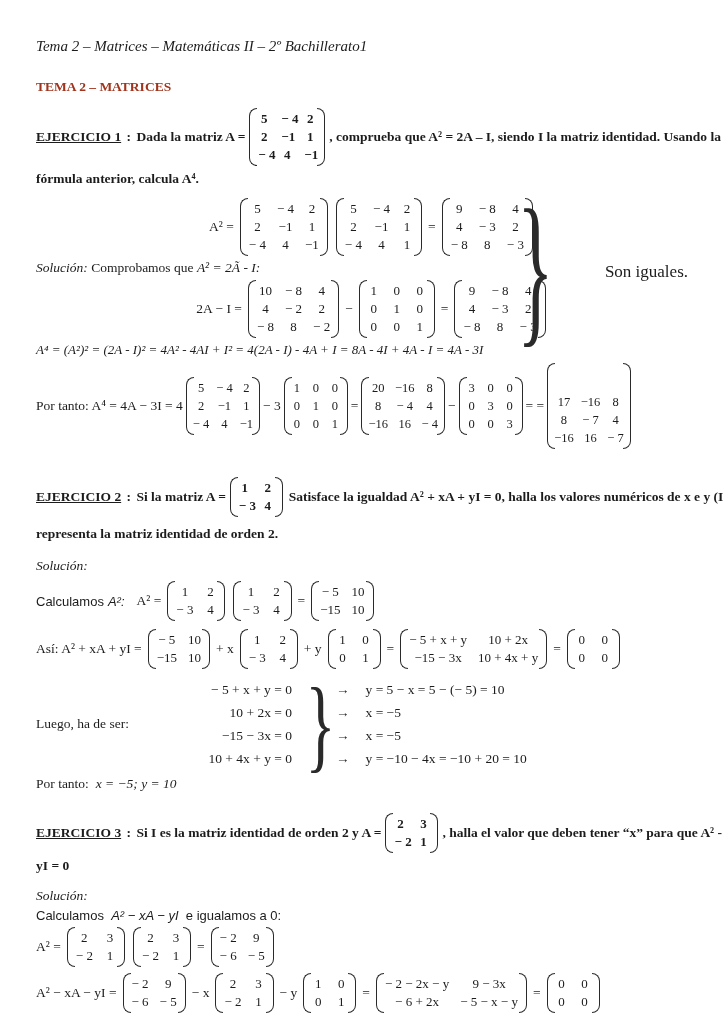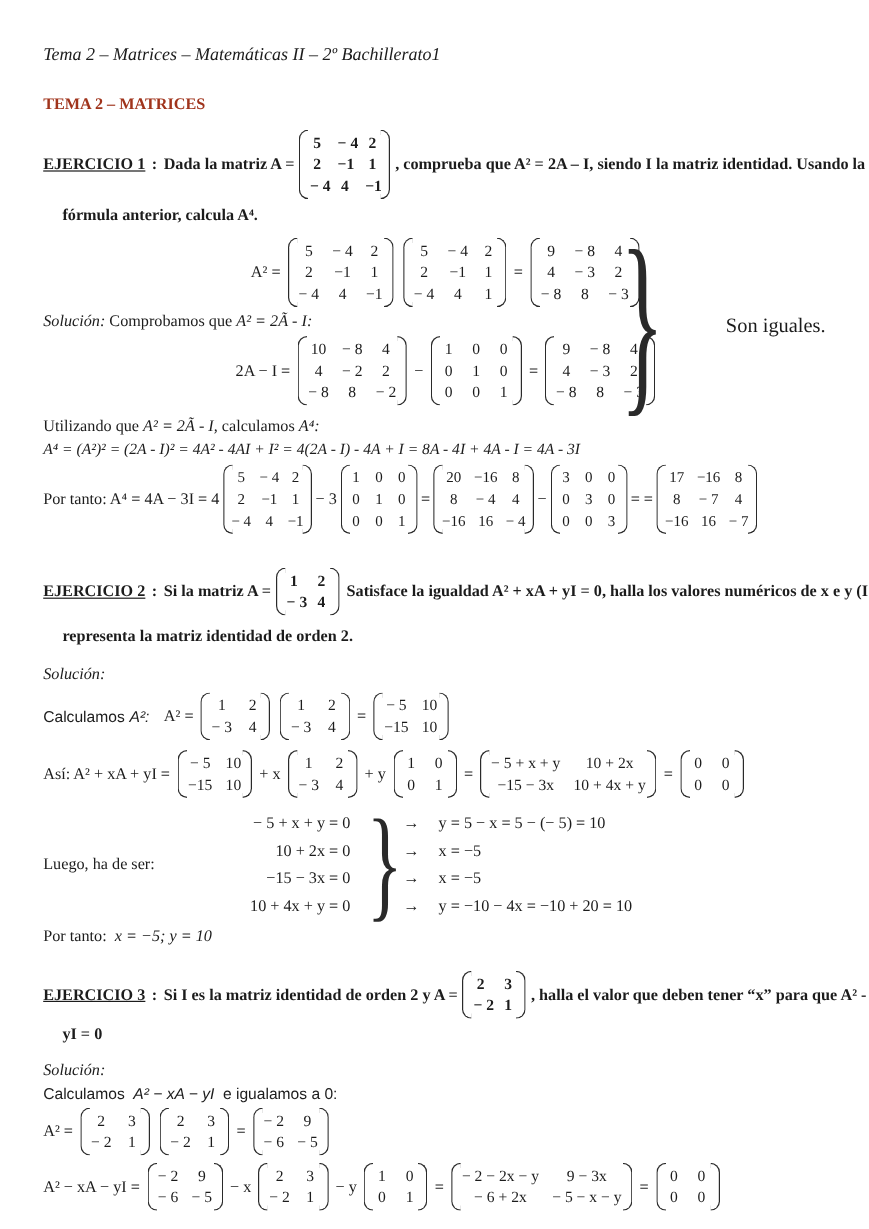--- a/index.html
+++ b/index.html
@@ -7,21 +7,21 @@
   .page{box-sizing:border-box;width:724px;height:1024px;padding:38px 36px 0 36px;}
 
   
   .hdr{display:flex;align-items:baseline;font-style:italic;font-size:15px;}
   .tema{margin-top:24px;font-weight:bold;font-size:13.5px;color:#a0341c;}
   .oper{margin-top:14px;font-weight:bold;font-size:13.5px;color:#2929a3;}
 
   
   .ex-row{display:flex;align-items:center;gap:2px;margin-top:12px;font-weight:bold;font-size:13.5px;white-space:nowrap;}
   .ex-label{text-decoration:underline;}
-  .bold-line{font-weight:bold;font-size:13.5px;margin-top:4px;margin-left:16px;}
+  .bold-line{font-weight:bold;font-size:13.5px;margin-top:4px;}
   .sp{width:4px;display:inline-block;}
 
   
   .mx{display:inline-flex;align-items:center;position:relative;padding:3px 9px;margin:0 2px;}
   .mx::before{content:"";position:absolute;left:0;top:1px;bottom:1px;width:7px;
     border:1.4px solid #2a2a2a;border-right:none;border-top-left-radius:9px;border-bottom-left-radius:9px;}
   .mx::after{content:"";position:absolute;right:0;top:1px;bottom:1px;width:7px;
     border:1.4px solid #2a2a2a;border-left:none;border-top-right-radius:9px;border-bottom-right-radius:9px;}
   .mgrid{display:grid;column-gap:11px;font-size:13px;}
   .mcell{text-align:center;line-height:18px;min-width:12px;white-space:nowrap;}
@@ -181,23 +181,20 @@
             <span class="mcell">− 3</span>
           </span>
         </span>
     </div>
     <div class="proof-brace">
         <span>}</span>
       </div>
     <div class="son">Son iguales.</div>
   </div>
 
-  <div class="plain-line">
-    <span>Utilizando que </span><span class="it">A² = 2Ã - I,</span><span style="white-space:pre;"> calculamos </span><span class="it">A⁴:</span>
-  </div>
   <div class="deriv">A⁴ = (A²)² = (2A - I)² = 4A² - 4AI + I² = 4(2A - I) - 4A + I = 8A - 4I + 4A - I = 4A - 3I</div>
 
   <div class="eqrow portanto-eq">
     <span>Por tanto: A⁴ = 4A − 3I = 4</span>
     <span class="mx compact">
         <span class="mgrid" style="grid-template-columns: repeat(3, auto);">
           <span class="mcell">5</span>
           <span class="mcell">− 4</span>
           <span class="mcell">2</span>
           <span class="mcell">2</span>
@@ -245,21 +242,21 @@
           <span class="mcell">0</span>
           <span class="mcell">3</span>
           <span class="mcell">0</span>
           <span class="mcell">0</span>
           <span class="mcell">0</span>
           <span class="mcell">3</span>
         </span>
       </span>
     <span>= =</span>
     <span class="mx compact">
-        <span class="mgrid" style="grid-template-columns: repeat(3, auto);">
+        <span class="mgrid" style="grid-template-columns: repeat(3, auto); margin-top: 28px;">
           <span class="mcell">17</span>
           <span class="mcell">−16</span>
           <span class="mcell">8</span>
           <span class="mcell">8</span>
           <span class="mcell">− 7</span>
           <span class="mcell">4</span>
           <span class="mcell">−16</span>
           <span class="mcell">16</span>
           <span class="mcell">− 7</span>
         </span>

